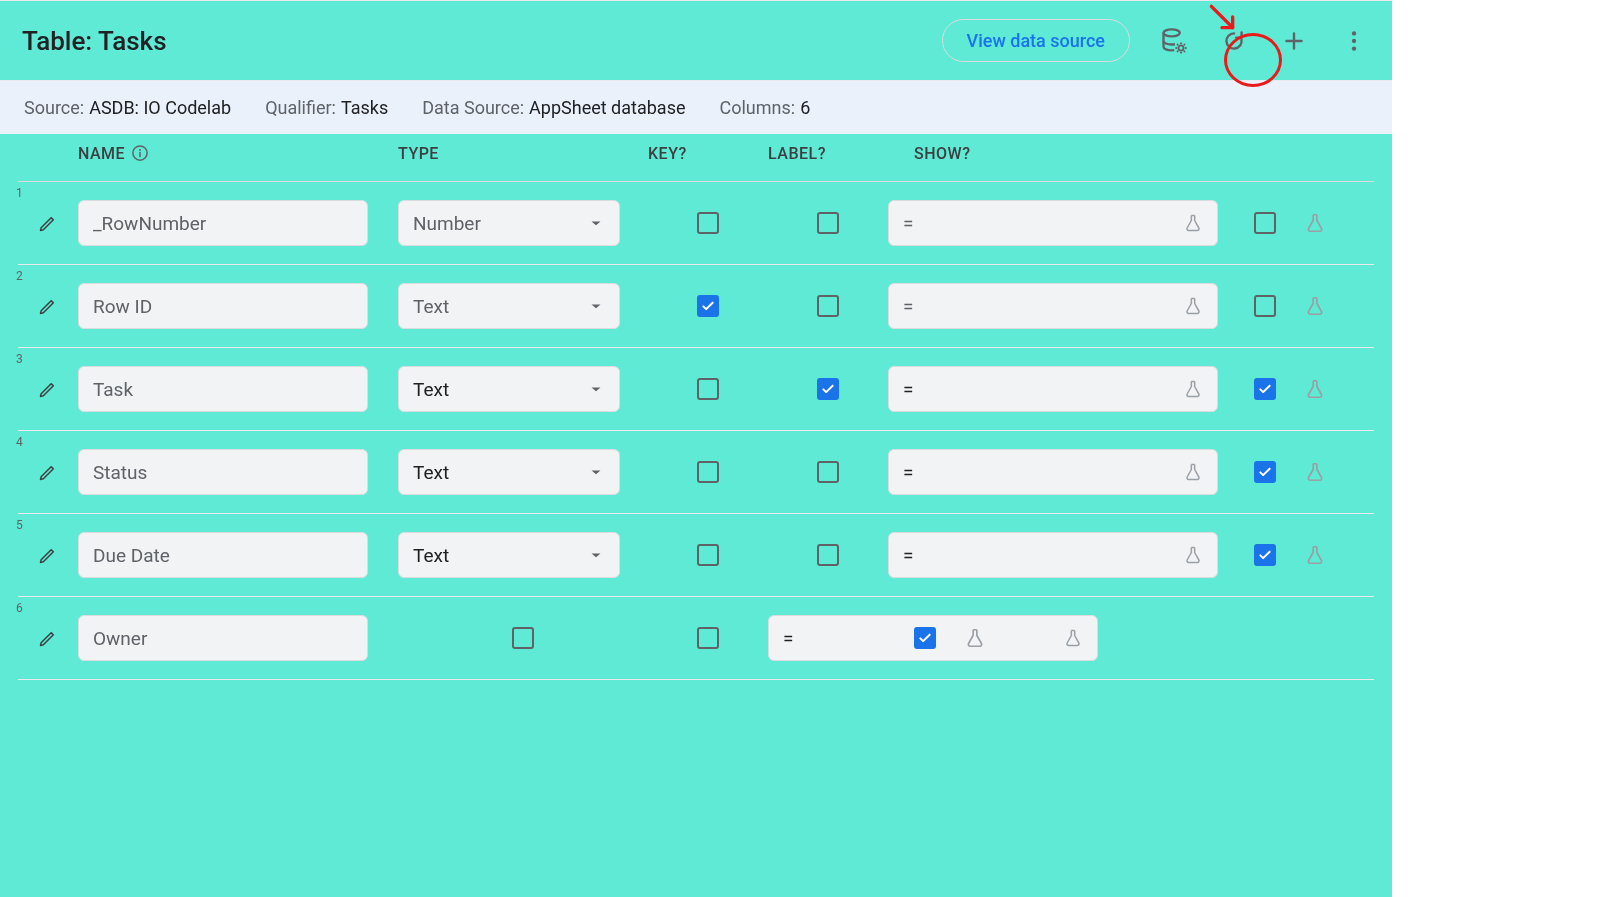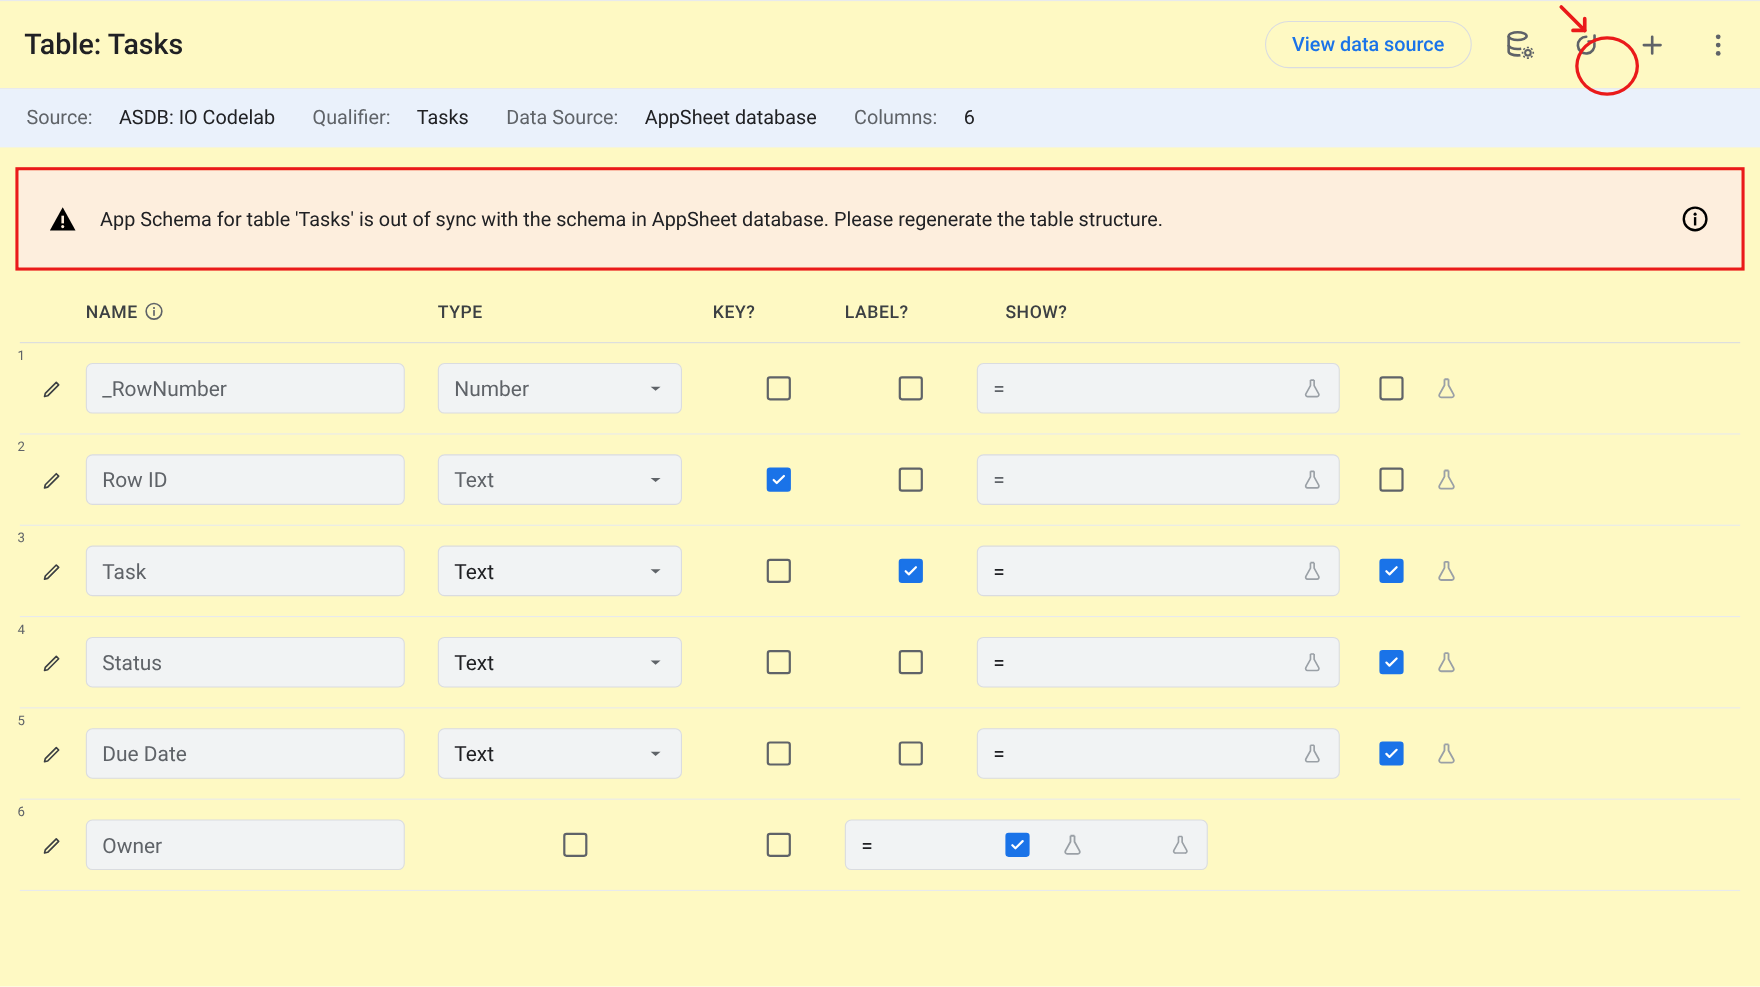--- a/index.html
+++ b/index.html
@@ -10,21 +10,21 @@
     --field-bg:#f1f3f4;
     --field-border:#dadce0;
     --blue:#1a73e8;
     --info-bg:#eaf1fb;
     --warn-bg:#fdeedd;
     --red:#ea1a1a;
     --icon:#5f6368;
   }
   html,body{margin:0;padding:0;background:#fff;color:var(--text);
     font-family:"Google Sans",Roboto,Arial,sans-serif;font-size:16px;}
-  .page{width:1600px;min-height:897px;position:relative;background:#fef9c3;}
+  .page{width:1392px;min-height:897px;position:relative;background:#5eead4;}
 
   
   .header{display:flex;align-items:center;border-top:1px solid var(--row-border);
     border-bottom:1px solid var(--row-border);padding:18px 22px;}
   .header-title{font-size:26px;font-weight:500;}
   .header-spacer{flex:1;}
   .pill{border:1px solid var(--border);border-radius:22px;padding:10px 24px;
     color:var(--blue);font-size:18px;font-weight:500;cursor:pointer;user-select:none;text-align:right;}
   .hdr-icons{display:flex;align-items:center;gap:28px;margin-left:28px;position:relative;}
   .icon-btn{display:flex;align-items:center;justify-content:center;width:32px;height:32px;
@@ -32,21 +32,21 @@
 
   
   .refresh-note{position:absolute;pointer-events:none;}
   .refresh-circle{position:absolute;width:52px;height:48px;border:3px solid var(--red);
     border-radius:50%;left:-10px;top:-8px;}
   .refresh-arrow{position:absolute;left:-28px;top:-40px;color:var(--red);}
 
   
   .info-strip{background:var(--info-bg);padding:16px 24px;display:flex;flex-wrap:wrap;
     gap:34px;font-size:18px;}
-  .info-pair{display:flex;gap:24px;align-items:center;}
+  .info-pair{display:flex;gap:5px;align-items:center;}
   .info-label{color:var(--muted);}
   .info-value{color:var(--text);}
 
   
   .banner-wrap{margin:18px 14px;border:3px solid var(--red);}
   .banner{background:var(--warn-bg);display:flex;align-items:center;gap:20px;
     padding:28px 26px;}
   .banner-text{flex:1;font-size:18px;}
   .warn-tri{color:#000;}
   .info-circle{color:#000;}
@@ -180,33 +180,20 @@
     <div class="info-pair">
       <span class="info-label">Data Source:</span>
       <span class="info-value">AppSheet database</span>
     </div>
     <div class="info-pair">
       <span class="info-label">Columns:</span>
       <span class="info-value">6</span>
     </div>
   </div>
 
-  <div class="banner-wrap">
-    <div class="banner">
-      <svg class="warn-tri" width="28" height="28">
-          <use href="#i-warn"></use>
-        </svg>
-      <div class="banner-text">App Schema for table 'Tasks' is out of sync with the schema in AppSheet database. Please regenerate the table structure.</div>
-      <div class="icon-btn info-circle">
-        <svg width="26" height="26">
-            <use href="#i-info"></use>
-          </svg>
-      </div>
-    </div>
-  </div>
 
   <div class="tbl">
     <div class="th-row">
       <div></div>
       <div class="th-name">
         <span>NAME</span>
         <svg width="18" height="18" style="color:#5f6368">
             <use href="#i-info"></use>
           </svg>
       </div>

